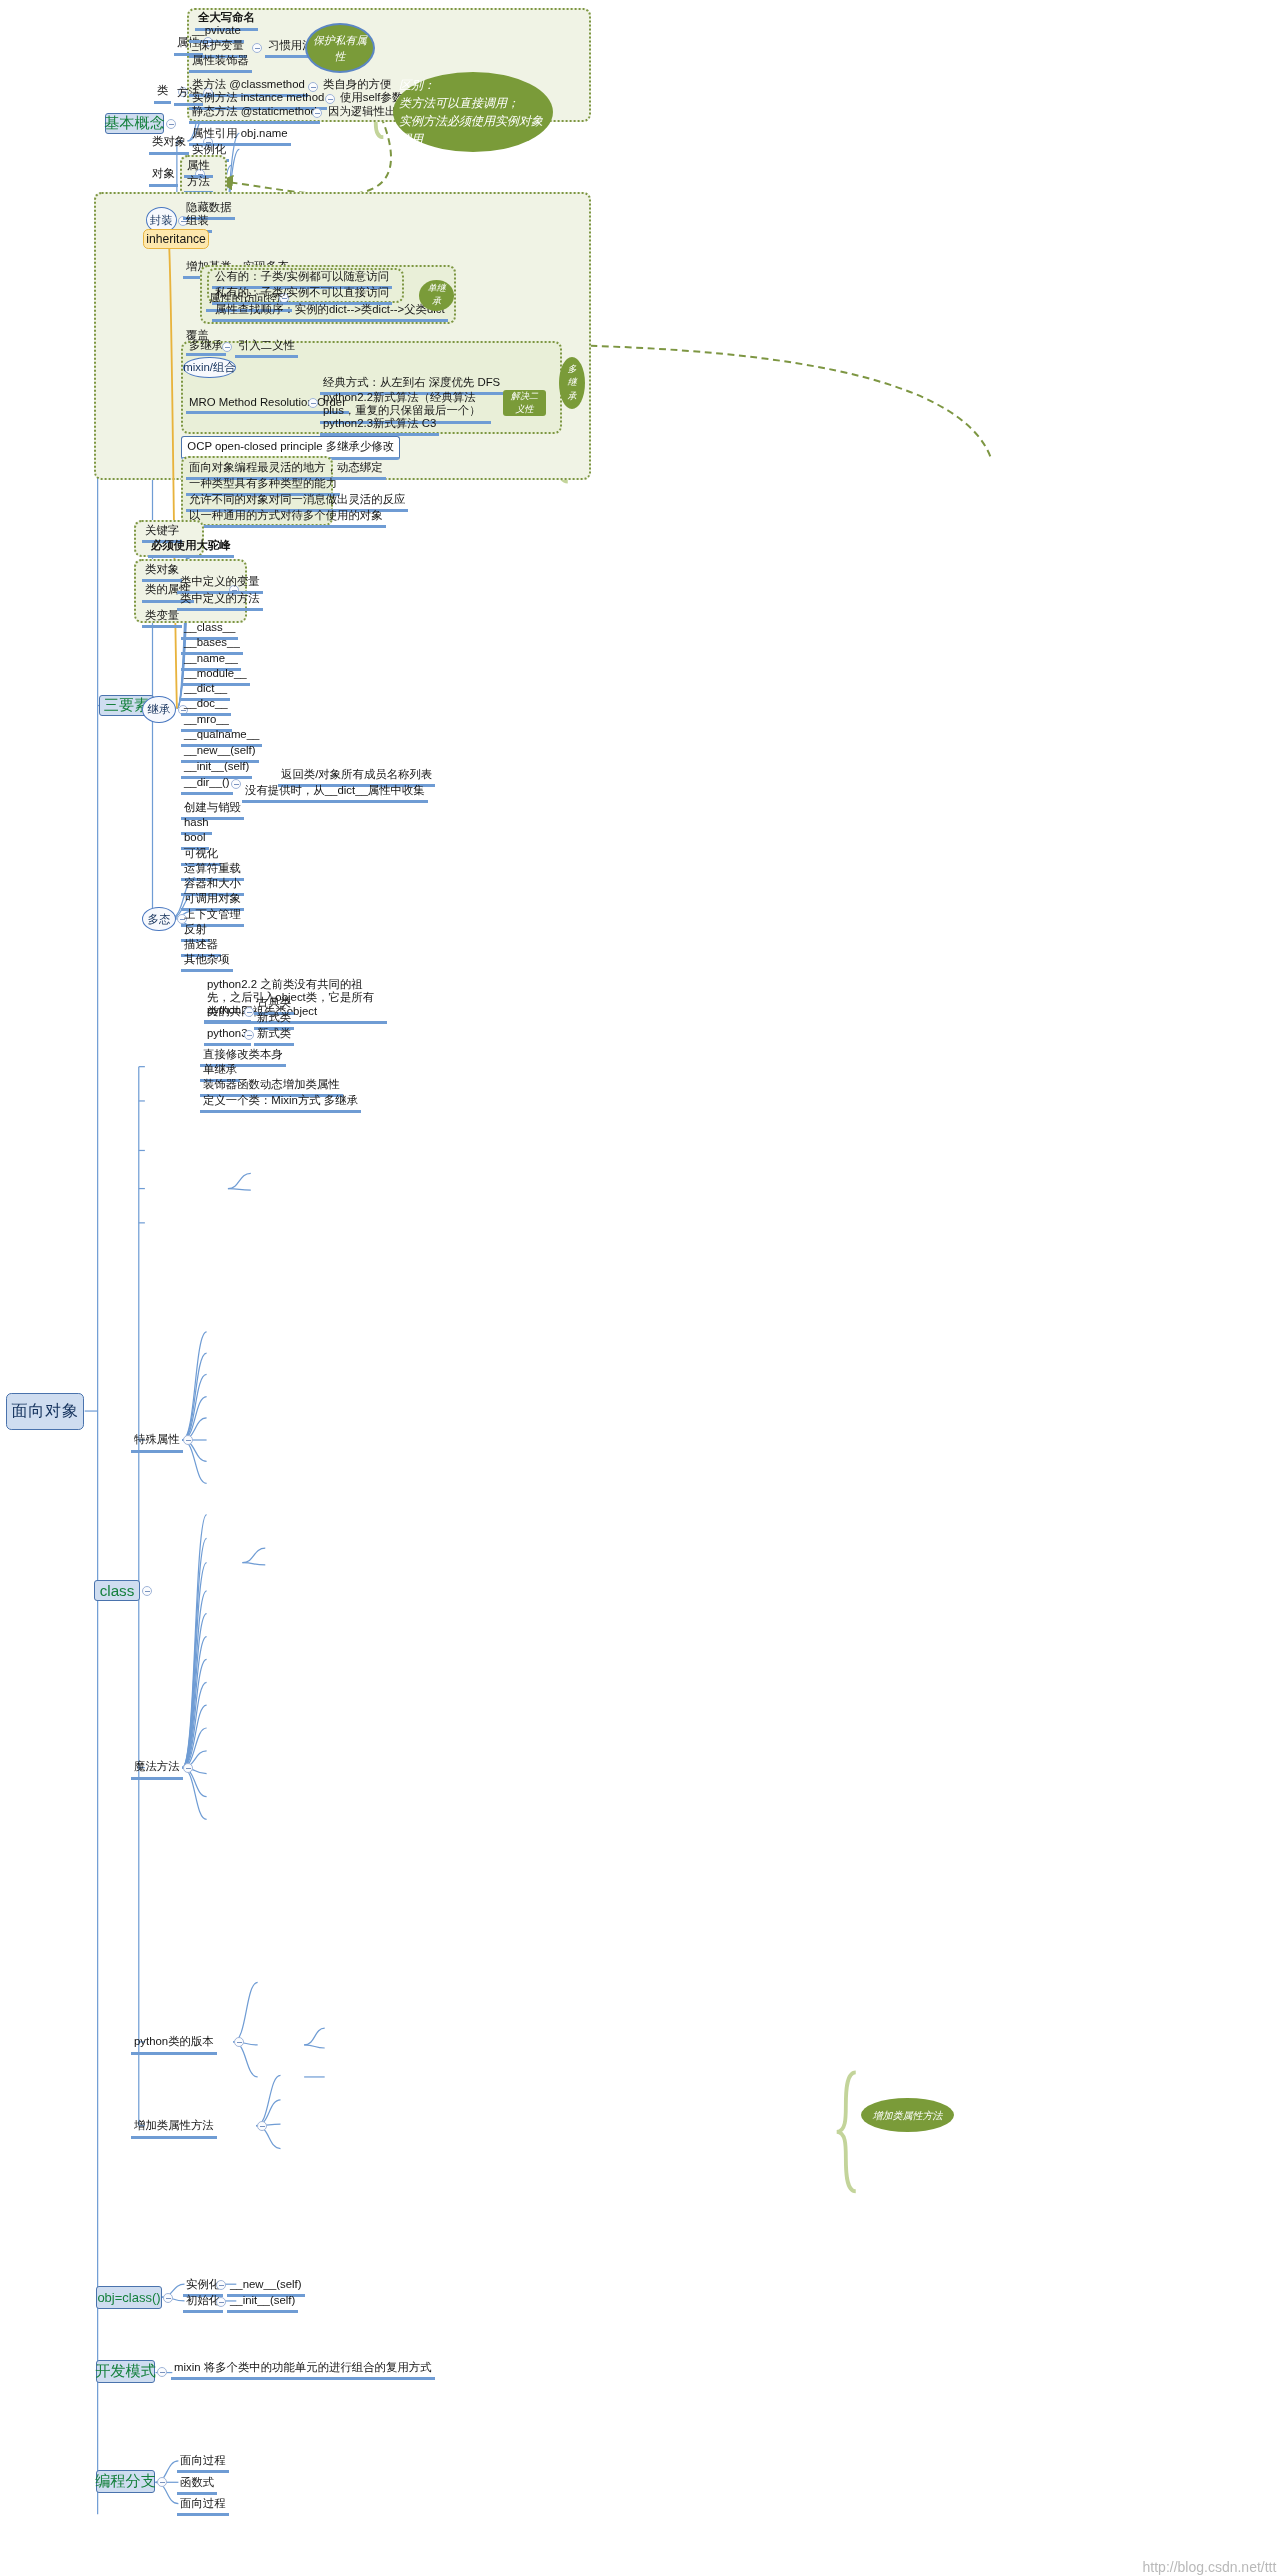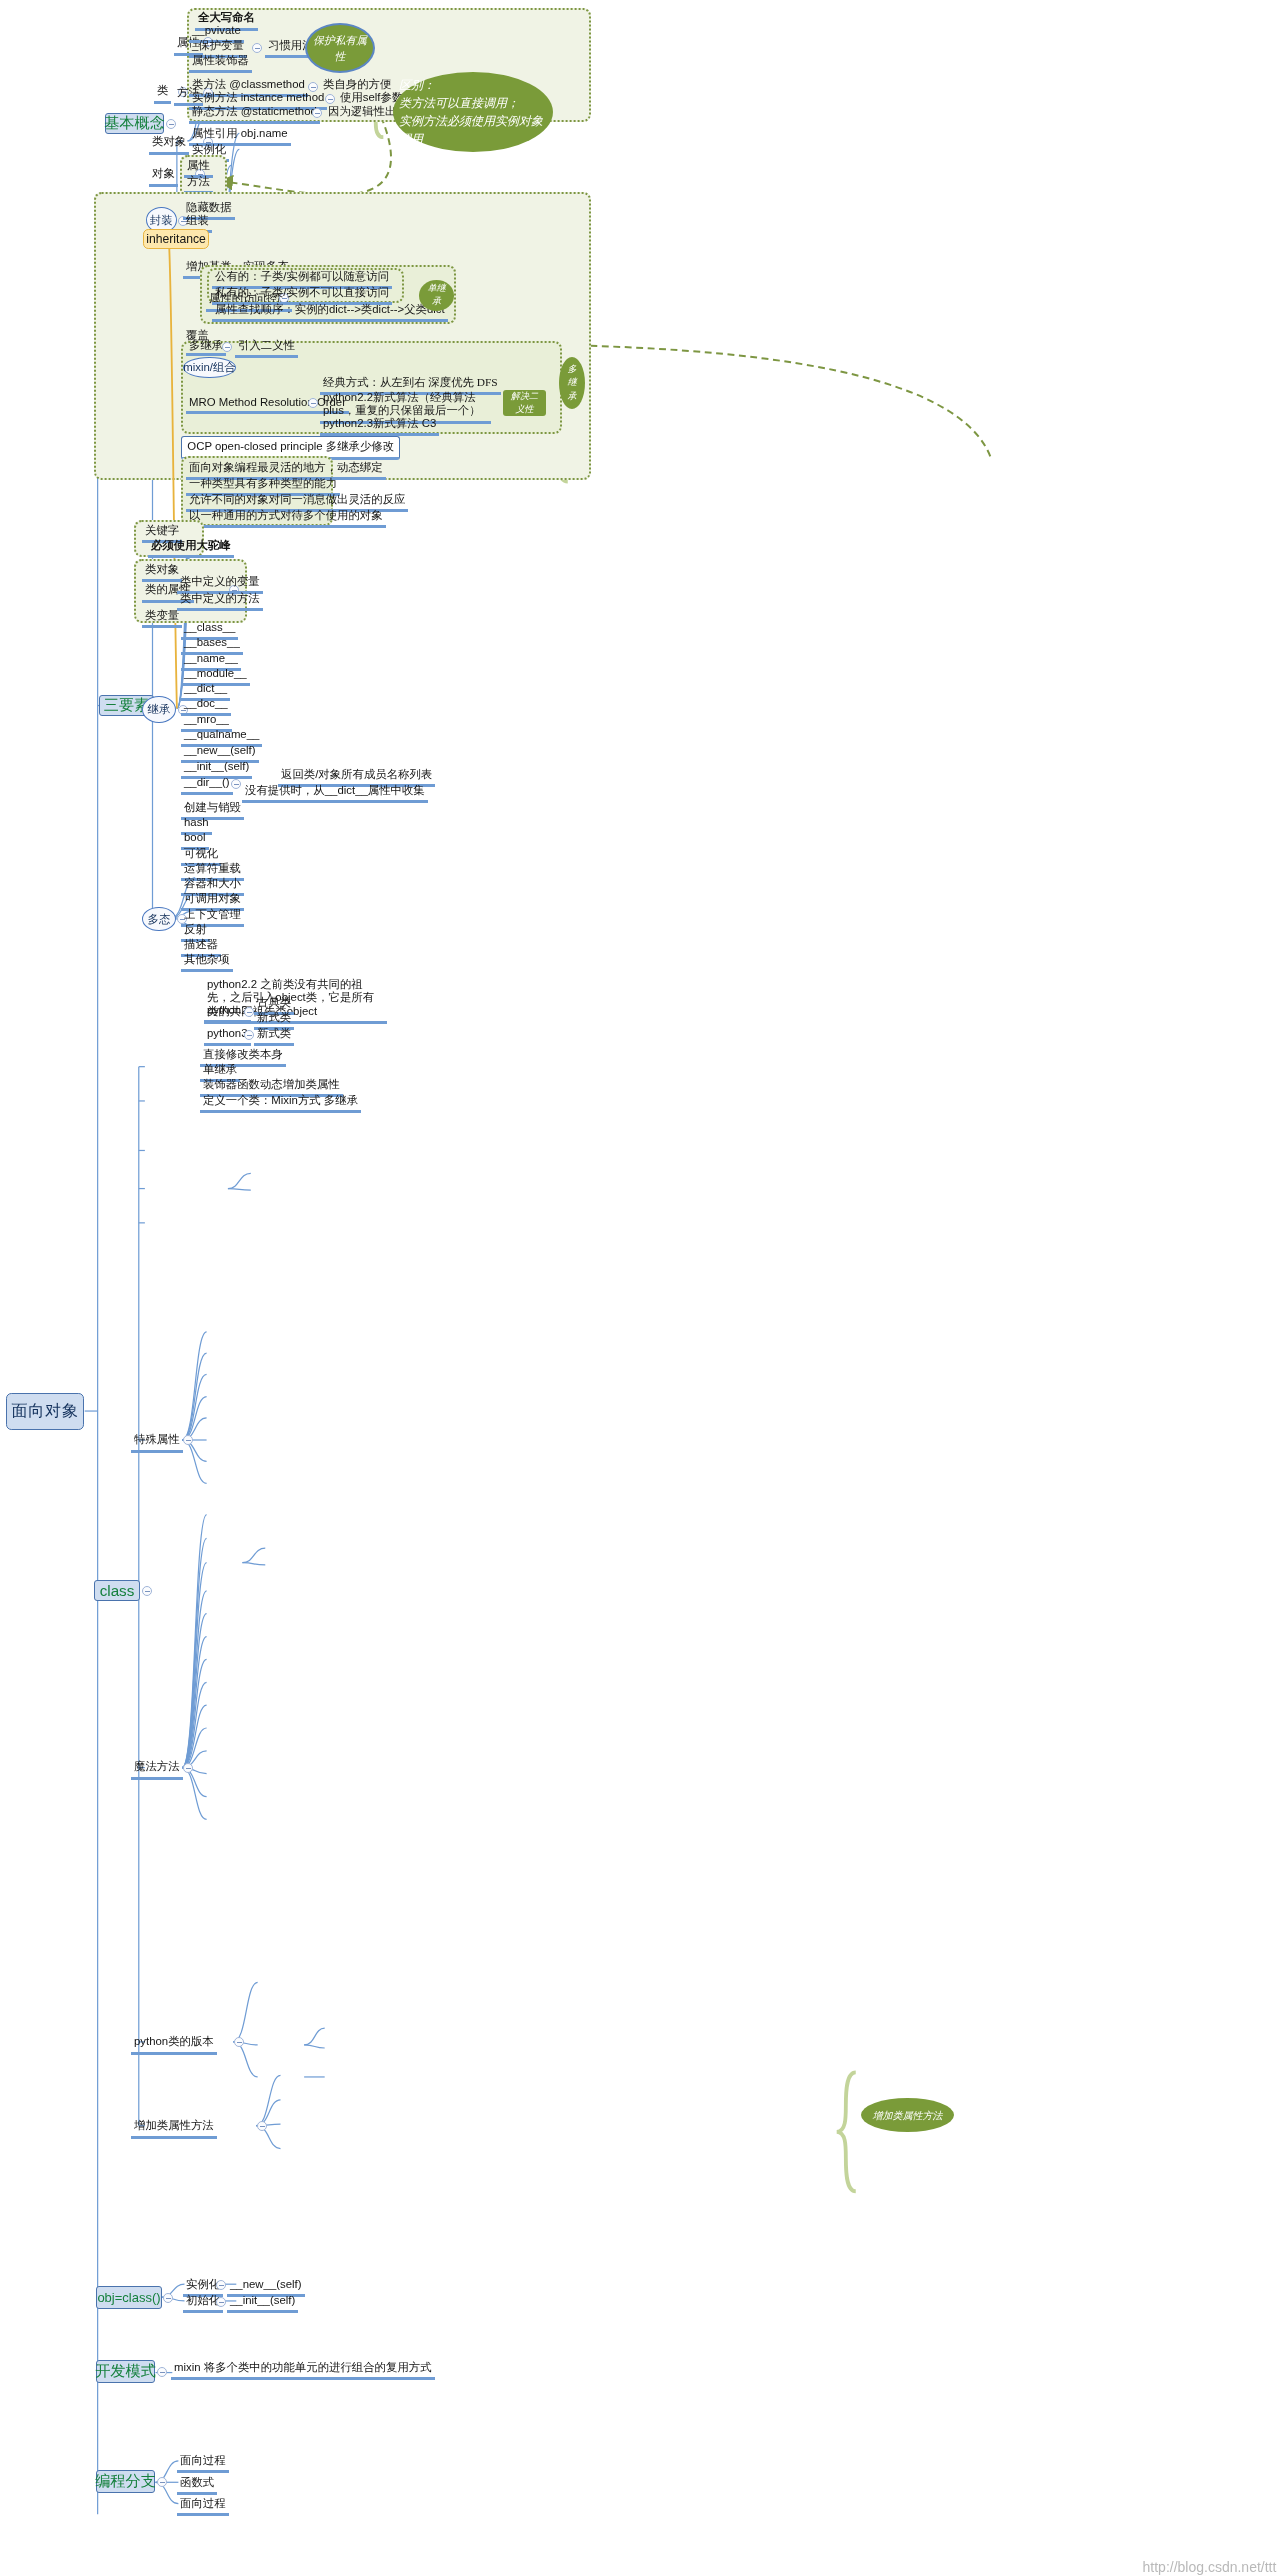--- a/index.html
+++ b/index.html
@@ -482,21 +482,21 @@
   </div>
 
   <div class="circlenode" style="left:183px; top:357px; width:53px; height:21.3px; border-radius:50%;">
     <span>mixin/组合</span>
   </div>
 
   <div class="stem" style="left:186px; top:395px;">
     <span>MRO Method Resolution Order</span>
   </div>
   <div class="toggle" style="left:308px; top:398px;"></div>
-  <div class="node" style="left:320px; top:375px;font-family:Liberation Serif, serif;">
+  <div class="node" style="left:320px; top:375px;">
     <span>经典方式：从左到右 深度优先 DFS</span>
   </div>
   <div class="node wrap" style="left:320px; top:390px; width:171px;">
     <span>python2.2新式算法（经典算法plus，重复的只保留最后一个）</span>
   </div>
   <div class="node" style="left:320px; top:416px;">
     <span>python2.3新式算法 C3</span>
   </div>
 
   <div class="greenrect" style="left:503px; top:390px; width:43px; height:26px; font-size:9.1px;">

